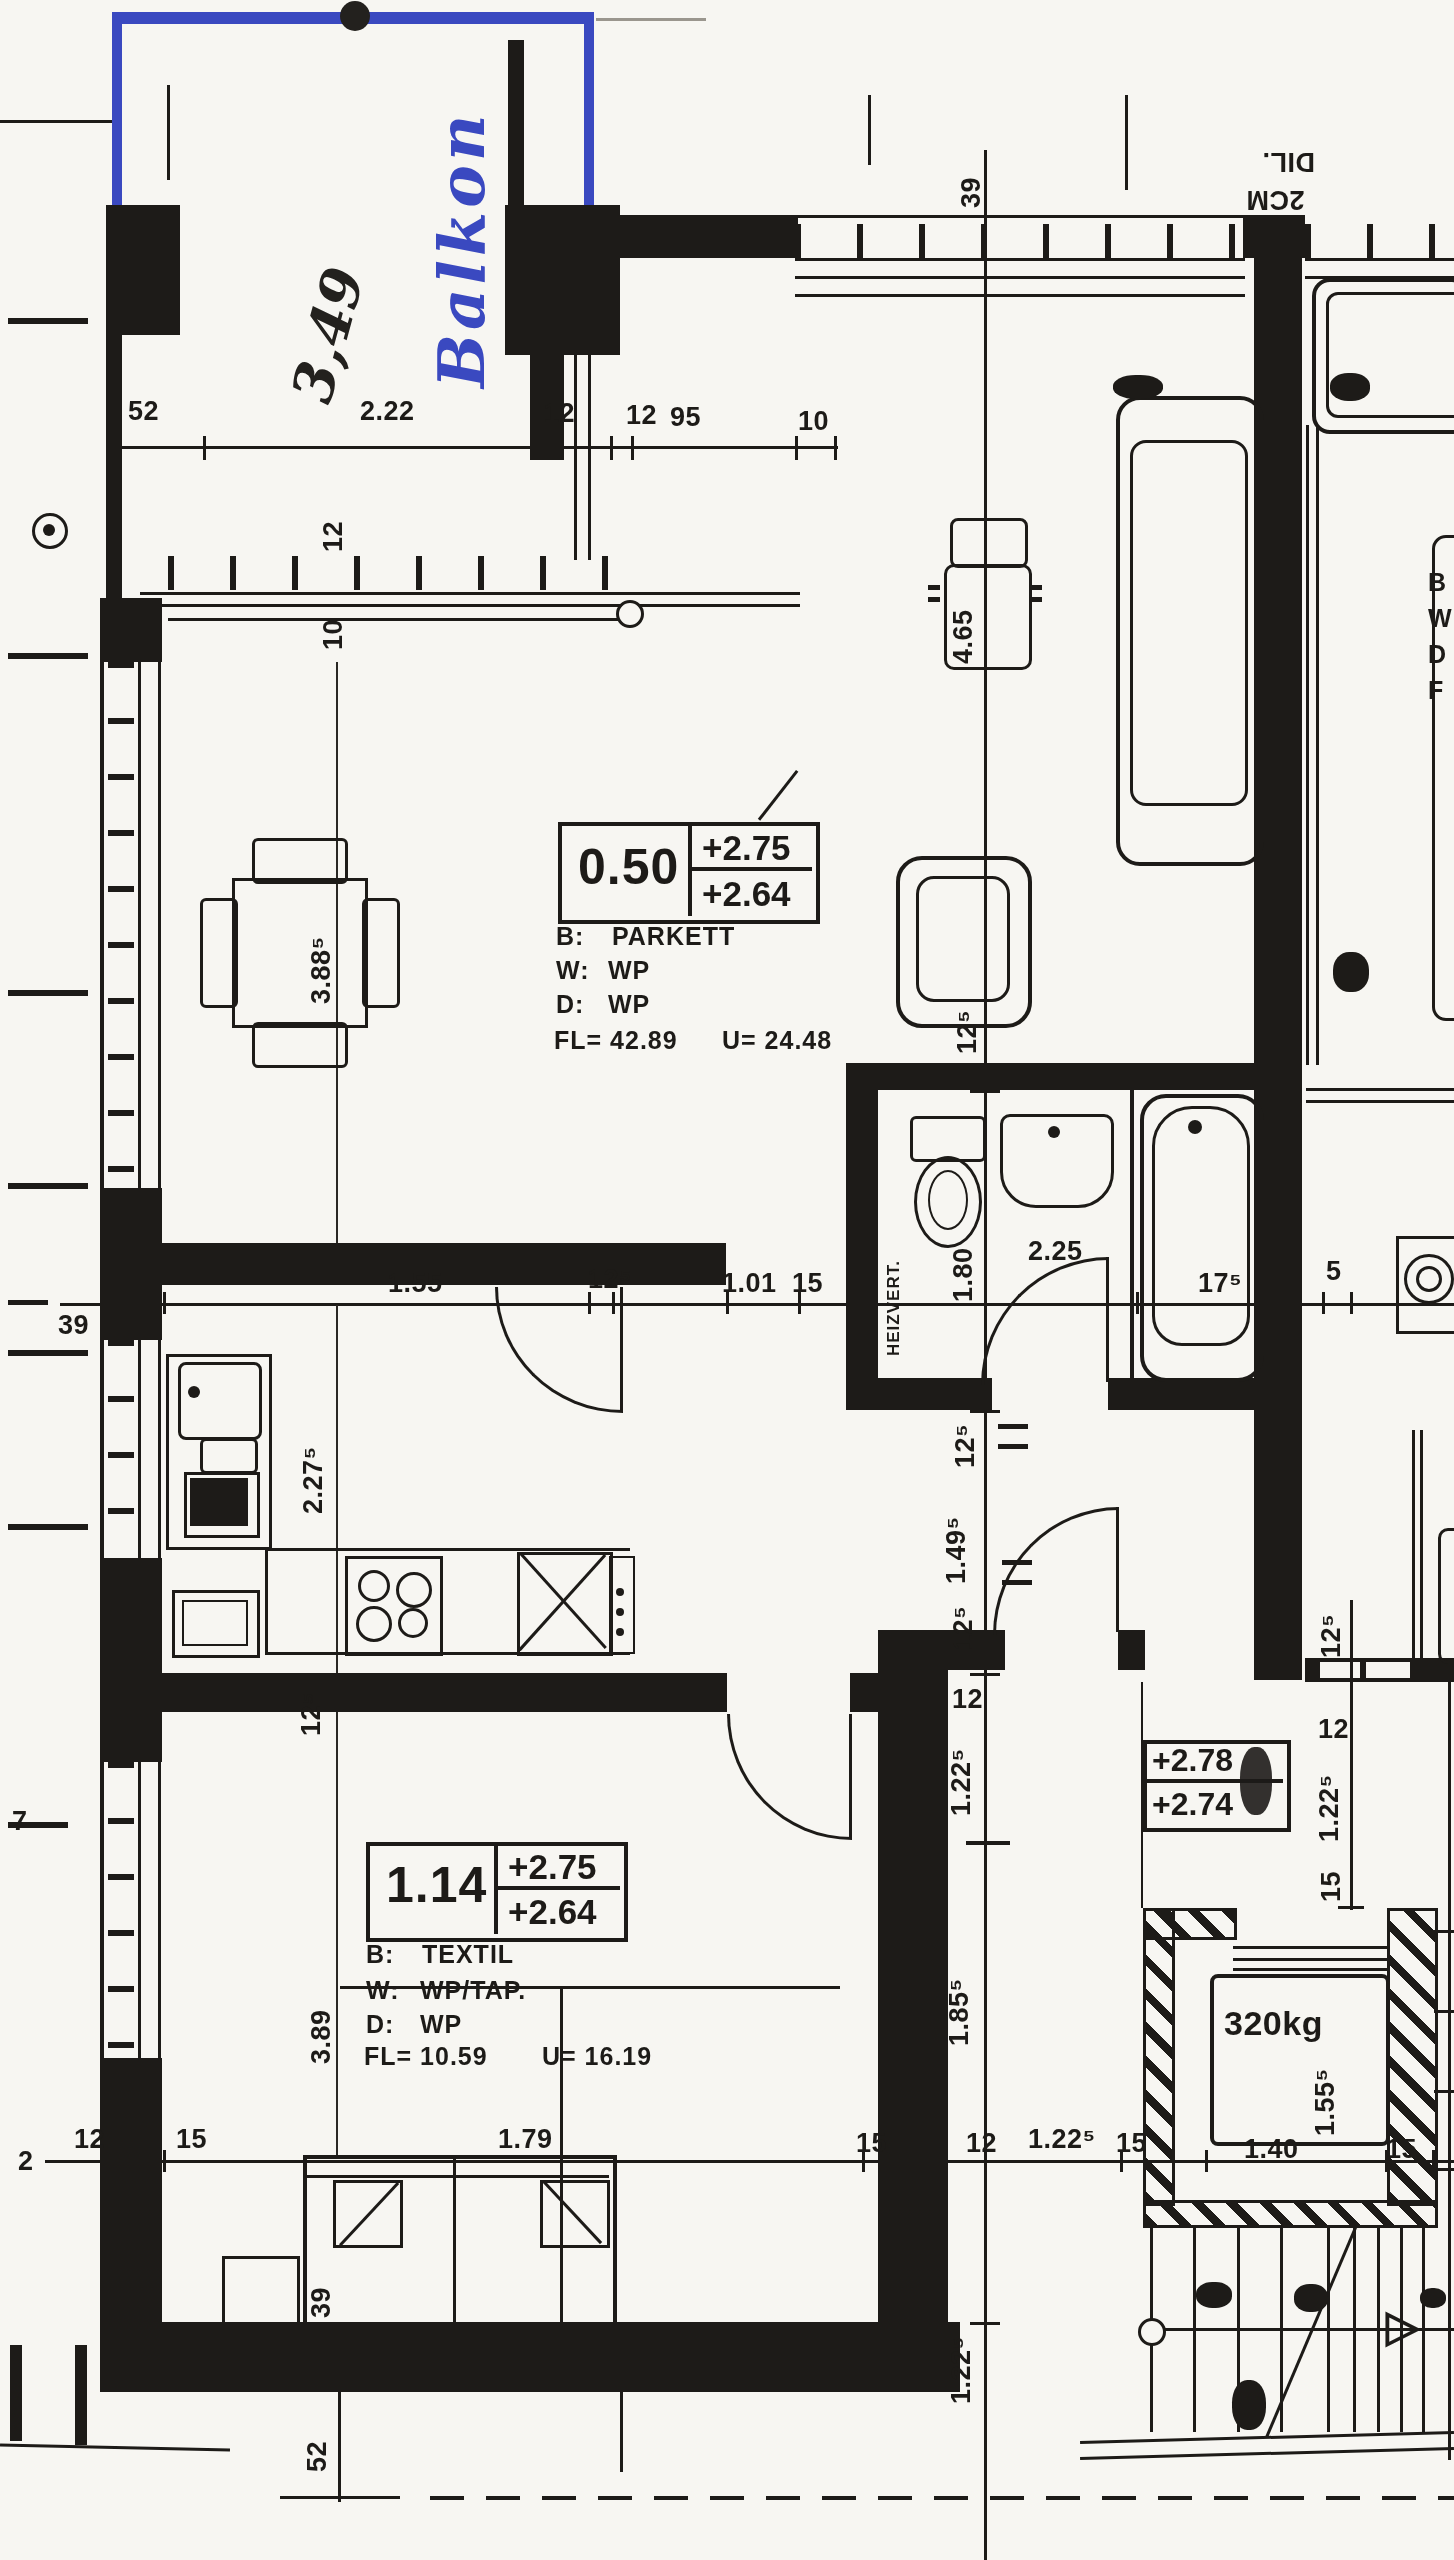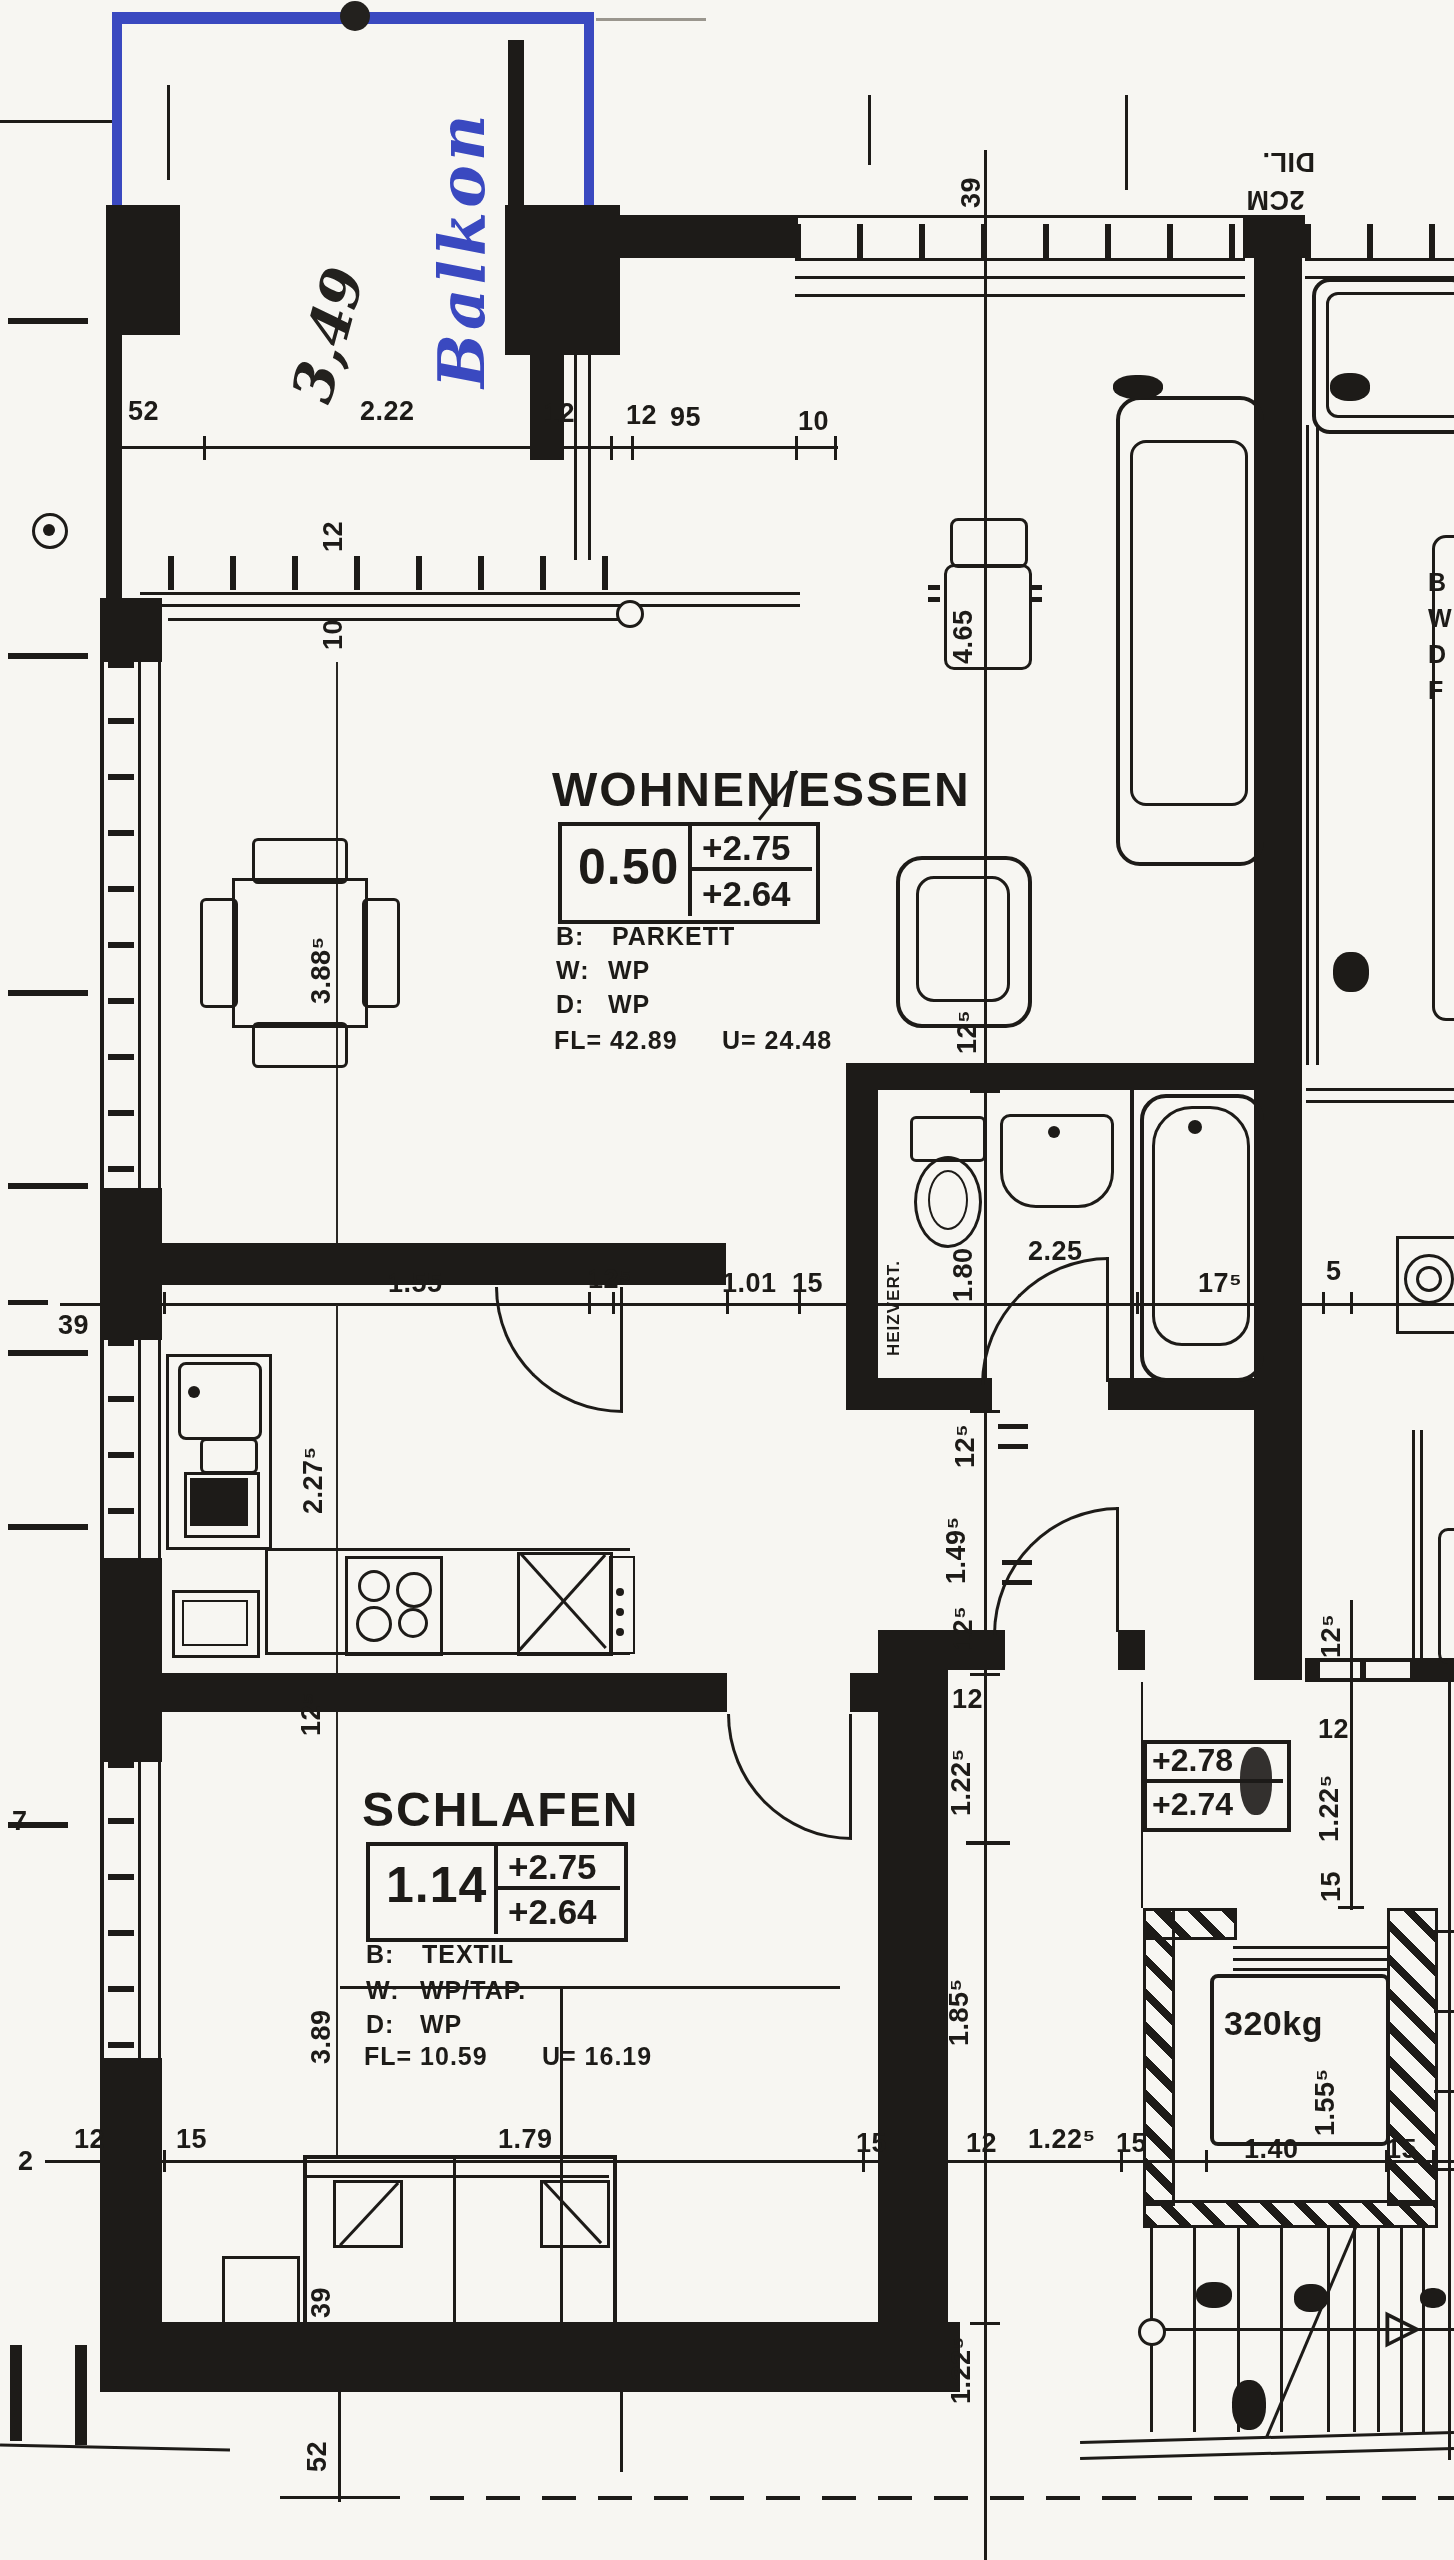--- a/index.html
+++ b/index.html
@@ -146,38 +146,36 @@
   <span class="dim" style="left:626px;top:400px">12</span>
   <span class="dim" style="left:670px;top:402px">95</span>
   <span class="dim" style="left:798px;top:406px">10</span>
   <span class="dim rot" style="left:318px;top:552px">12</span>
   <span class="dim rot" style="left:318px;top:650px">10</span>
   <span class="dim rot" style="left:956px;top:208px">39</span>
 
   <span class="dim rot180" style="left:1262px;top:146px">DIL.</span>
   <span class="dim rot180" style="left:1246px;top:184px">2CM</span>
 
-  <span class="title" style="left:552px;top:762px">WOHNEN/ESSEN</span>
   <div class="lv" style="left:796px;top:770px;height:62px;transform:rotate(38deg);transform-origin:0 0"></div>
   <div class="box" style="left:558px;top:822px;width:254px;height:94px"></div>
   <div class="lv" style="left:688px;top:822px;width:4px;height:94px"></div>
   <div class="lh" style="left:692px;top:867px;width:120px;height:4px"></div>
   <span class="num" style="left:578px;top:838px">0.50</span>
   <span class="lvl" style="left:702px;top:828px">+2.75</span>
   <span class="lvl" style="left:702px;top:874px">+2.64</span>
   <span class="info" style="left:556px;top:922px">B:</span>
   <span class="info" style="left:612px;top:922px">PARKETT</span>
   <span class="info" style="left:556px;top:956px">W:</span>
   <span class="info" style="left:608px;top:956px">WP</span>
   <span class="info" style="left:556px;top:990px">D:</span>
   <span class="info" style="left:608px;top:990px">WP</span>
   <span class="info" style="left:554px;top:1026px">FL= 42.89</span>
   <span class="info" style="left:722px;top:1026px">U= 24.48</span>
 
-  <span class="title" style="left:362px;top:1782px">SCHLAFEN</span>
   <div class="box" style="left:366px;top:1842px;width:254px;height:92px"></div>
   <div class="lv" style="left:494px;top:1842px;width:4px;height:92px"></div>
   <div class="lh" style="left:498px;top:1886px;width:122px;height:4px"></div>
   <span class="num" style="left:386px;top:1856px">1.14</span>
   <span class="lvl" style="left:508px;top:1847px">+2.75</span>
   <span class="lvl" style="left:508px;top:1892px">+2.64</span>
   <span class="info" style="left:366px;top:1940px">B:</span>
   <span class="info" style="left:422px;top:1940px">TEXTIL</span>
   <span class="info" style="left:366px;top:1976px">W:</span>
   <span class="info" style="left:420px;top:1976px">WP/TAP.</span>

